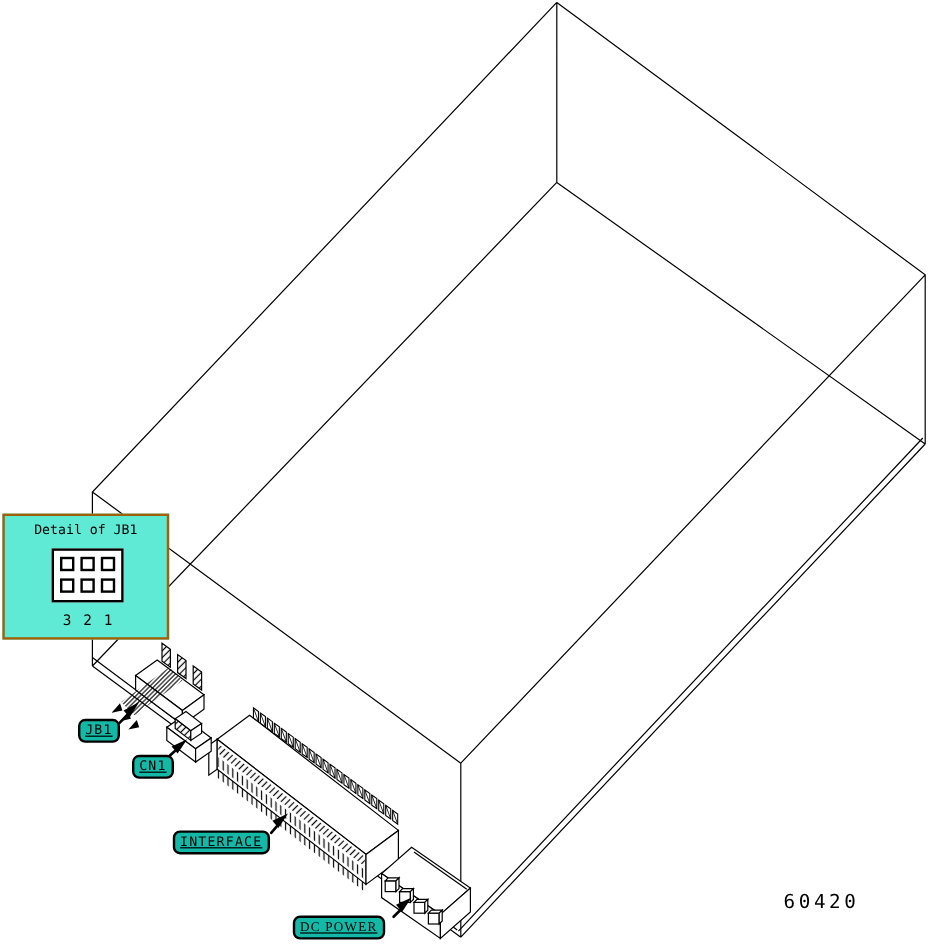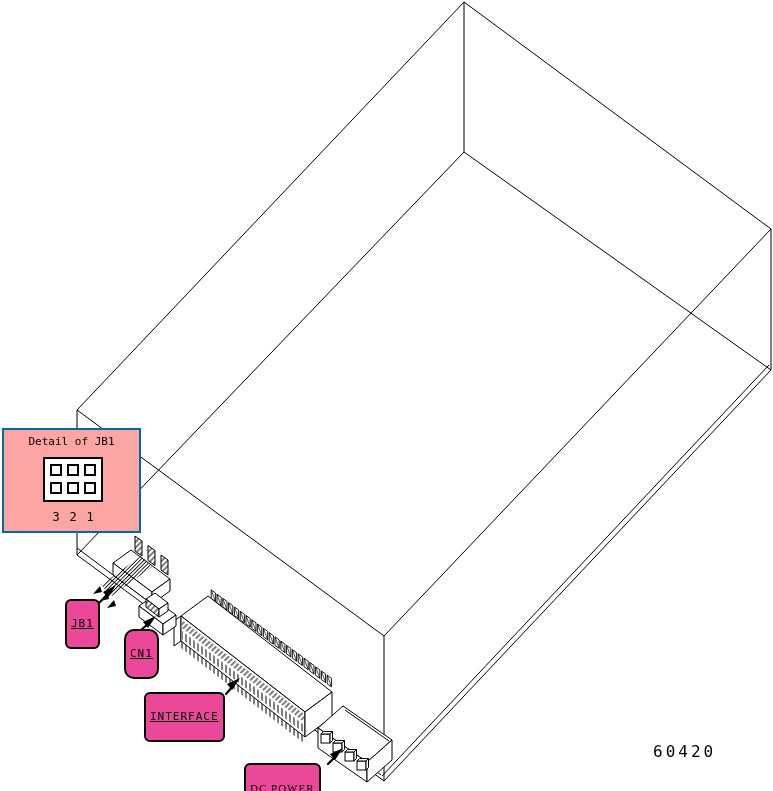--- a/index.html
+++ b/index.html
@@ -2,27 +2,27 @@
 <html><head>
 <meta charset="utf-8">
 <style>
   html,body{margin:0;padding:0;background:#fff;}
   .fig{
     position:relative;width:773px;height:791px;background:#fff;
     font-family:"DejaVu Sans Mono","Liberation Mono",monospace;color:#000;overflow:hidden;
   }
   .art{position:absolute;left:0;top:0;z-index:1;}
   .callout{
-    position:absolute;z-index:3;background:#ec4899;border:2px solid #000;border-radius:6px;
-    padding:16px 4px;font-size:11px;line-height:14px;letter-spacing:1px;
+    position:absolute;z-index:3;background:#14b8a6;border:2px solid #000;border-radius:6px;
+    padding:1px 4px;font-size:11px;line-height:14px;letter-spacing:1px;
     text-decoration:underline;white-space:nowrap;text-align:center;
   }
   .detail{
     position:absolute;left:2px;top:428px;width:135px;height:101px;
-    border:2px solid #0369a1;background:#fca5a5;z-index:2;
+    border:2px solid #a16207;background:#5eead4;z-index:2;
   }
   .detail-title{position:absolute;top:6px;left:0;width:100%;text-align:center;font-size:11px;line-height:12px;}
   .jblock{position:absolute;left:39px;top:27px;width:56px;height:41px;border:2px solid #000;background:#fff;}
   .jcell{position:absolute;width:8px;height:8px;border:2px solid #000;background:#fff;}
   .jc-r1{top:5px;} .jc-r2{top:23px;}
   .jc-c1{left:5px;} .jc-c2{left:22px;} .jc-c3{left:39px;}
   .jnum{position:absolute;top:80px;width:12px;text-align:center;font-size:12px;line-height:14px;}
   .jnum-3{left:46px;} .jnum-2{left:63px;} .jnum-1{left:80px;}
   .partnum{position:absolute;left:653px;top:742px;font-size:16px;letter-spacing:3px;z-index:2;}
 </style>
@@ -171,18 +171,18 @@
       <div class="jcell jc-r2 jc-c1"></div>
       <div class="jcell jc-r2 jc-c2"></div>
       <div class="jcell jc-r2 jc-c3"></div>
     </div>
     <span class="jnum jnum-3">3</span>
     <span class="jnum jnum-2">2</span>
     <span class="jnum jnum-1">1</span>
   </div>
 
   <div class="callout" style="left:65px;top:599px;">JB1</div>
-  <div class="callout" style="left:124px;top:629px;border-radius:10px;">CN1</div>
+  <div class="callout" style="left:110px;top:629px;">CN1</div>
   <div class="callout" style="left:144px;top:692px;">INTERFACE</div>
   <div class="callout" style="left:244px;top:763px;font-family:Liberation Serif, serif;">DC POWER</div>
 
   <div class="partnum">60420</div>
 </div>
 
 </body></html>

